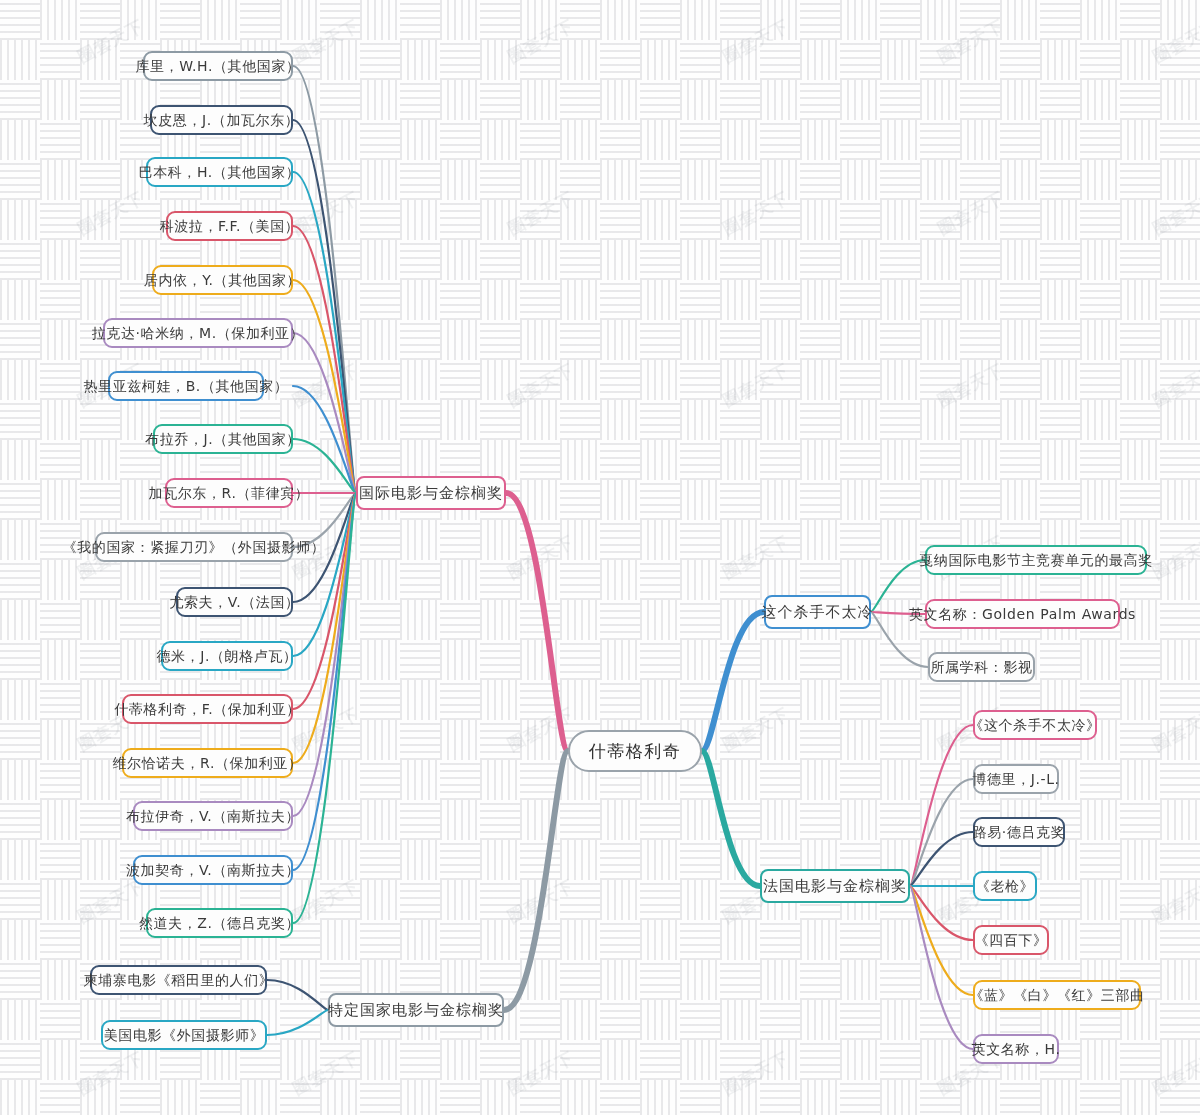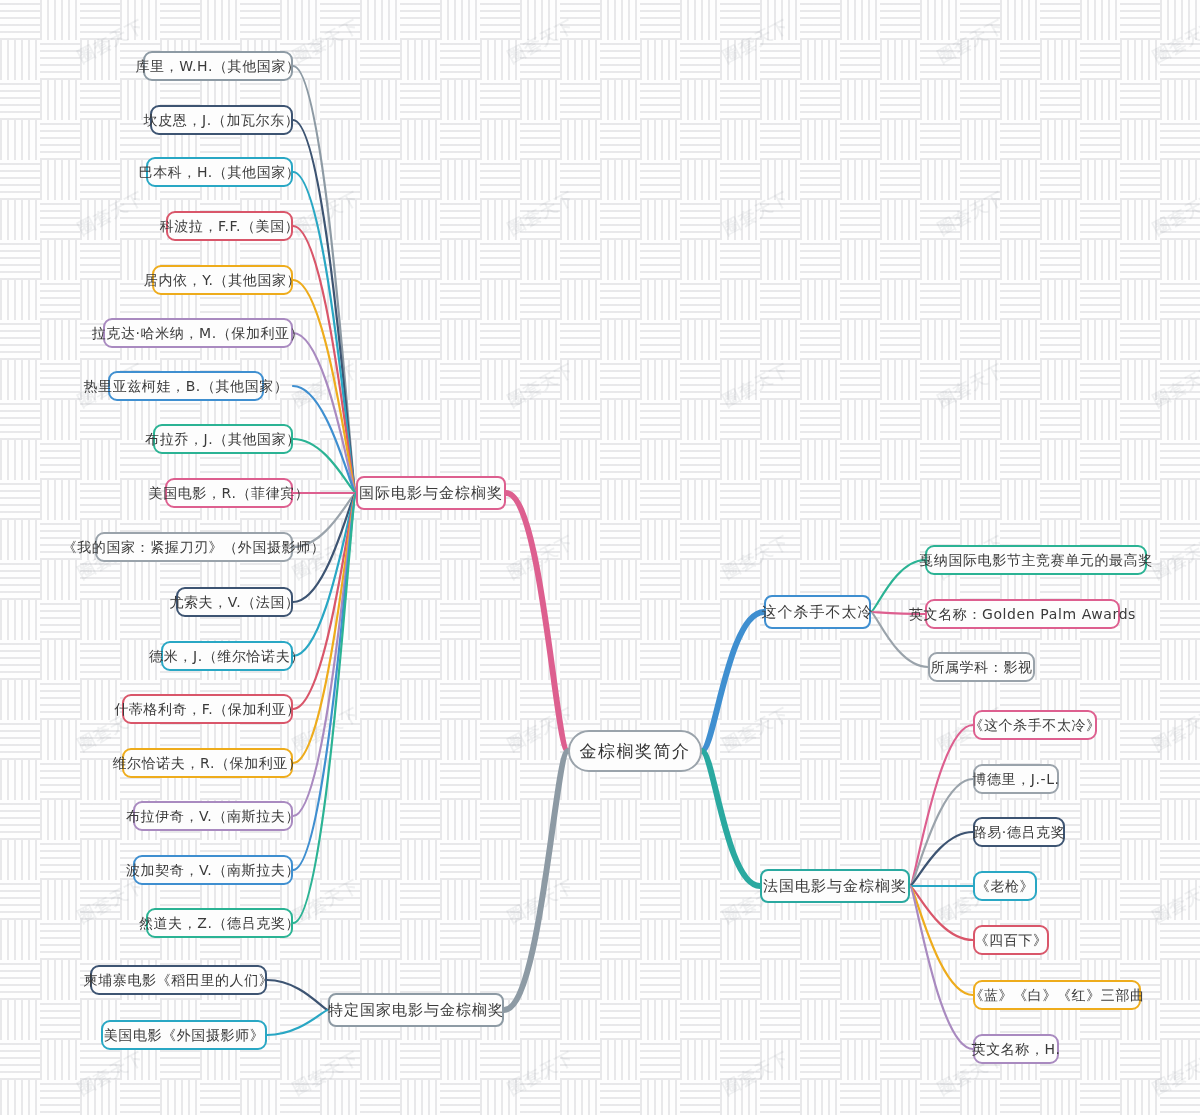--- a/index.html
+++ b/index.html
@@ -978,34 +978,34 @@
       <path d="M760,886 C726.36,886 713.6,751 702,751" stroke="#2aa9a0" stroke-width="6" fill="none" stroke-linecap="round"></path>
       <path d="M973,725 C938.35,725 915.04,886 910,886" stroke="#dd5f8f" stroke-width="2.2" fill="none" stroke-linecap="round"></path>
       <path d="M973,779 C938.35,779 915.04,886 910,886" stroke="#9aa3ab" stroke-width="2.2" fill="none" stroke-linecap="round"></path>
       <path d="M973,832 C938.35,832 915.04,886 910,886" stroke="#3d5472" stroke-width="2.2" fill="none" stroke-linecap="round"></path>
       <path d="M973,886 C938.35,886 915.04,886 910,886" stroke="#29a7c4" stroke-width="2.2" fill="none" stroke-linecap="round"></path>
       <path d="M973,940 C938.35,940 915.04,886 910,886" stroke="#d9566a" stroke-width="2.2" fill="none" stroke-linecap="round"></path>
       <path d="M973,995 C938.35,995 915.04,886 910,886" stroke="#eeac1c" stroke-width="2.2" fill="none" stroke-linecap="round"></path>
       <path d="M973,1049 C938.35,1049 915.04,886 910,886" stroke="#a98ac0" stroke-width="2.2" fill="none" stroke-linecap="round"></path>
     </svg>
   <div id="nodes">
-      <div class="node root" style="left: 568px; top: 730px; width: 134px;">金棕榈奖简介</div>
+      <div class="node root" style="left: 568px; top: 730px; width: 134px;">什蒂格利奇</div>
       <div class="node branch" style="left: 356px; top: 476px; width: 150px; border-color: rgb(221, 95, 143);">国际电影与金棕榈奖</div>
       <div class="node" style="left: 143px; top: 51px; width: 150px; border-color: rgb(141, 154, 164);">库里，W.H.（其他国家）</div>
       <div class="node" style="left: 150px; top: 105px; width: 143px; border-color: rgb(61, 84, 114);">坎皮恩，J.（加瓦尔东）</div>
       <div class="node" style="left: 146px; top: 157px; width: 147px; border-color: rgb(41, 167, 196);">巴本科，H.（其他国家）</div>
       <div class="node" style="left: 166px; top: 211px; width: 127px; border-color: rgb(217, 86, 106);">科波拉，F.F.（美国）</div>
       <div class="node" style="left: 152px; top: 265px; width: 141px; border-color: rgb(238, 172, 28);">居内依，Y.（其他国家）</div>
       <div class="node" style="left: 103px; top: 318px; width: 190px; border-color: rgb(169, 138, 192);">拉克达·哈米纳，M.（保加利亚）</div>
       <div class="node" style="left: 108px; top: 371px; width: 156px; border-color: rgb(63, 143, 208);">热里亚兹柯娃，B.（其他国家）</div>
       <div class="node" style="left: 153px; top: 424px; width: 140px; border-color: rgb(43, 179, 148);">布拉乔，J.（其他国家）</div>
-      <div class="node" style="left: 165px; top: 478px; width: 128px; border-color: rgb(221, 95, 143);">美国电影，R.（菲律宾）</div>
+      <div class="node" style="left: 165px; top: 478px; width: 128px; border-color: rgb(221, 95, 143);">加瓦尔东，R.（菲律宾）</div>
       <div class="node" style="left: 95px; top: 532px; width: 198px; border-color: rgb(154, 163, 171);">《我的国家：紧握刀刃》（外国摄影师）</div>
       <div class="node" style="left: 176px; top: 587px; width: 117px; border-color: rgb(61, 84, 114);">尤索夫，V.（法国）</div>
-      <div class="node" style="left: 161px; top: 641px; width: 132px; border-color: rgb(41, 167, 196);">德米，J.（维尔恰诺夫）</div>
+      <div class="node" style="left: 161px; top: 641px; width: 132px; border-color: rgb(41, 167, 196);">德米，J.（朗格卢瓦）</div>
       <div class="node" style="left: 122px; top: 694px; width: 171px; border-color: rgb(217, 86, 106);">什蒂格利奇，F.（保加利亚）</div>
       <div class="node" style="left: 122px; top: 748px; width: 171px; border-color: rgb(238, 172, 28);">维尔恰诺夫，R.（保加利亚）</div>
       <div class="node" style="left: 133px; top: 801px; width: 160px; border-color: rgb(169, 138, 192);">布拉伊奇，V.（南斯拉夫）</div>
       <div class="node" style="left: 133px; top: 855px; width: 160px; border-color: rgb(63, 143, 208);">波加契奇，V.（南斯拉夫）</div>
       <div class="node" style="left: 146px; top: 908px; width: 147px; border-color: rgb(43, 179, 148);">然道夫，Z.（德吕克奖）</div>
       <div class="node branch" style="left: 328px; top: 993px; width: 176px; border-color: rgb(141, 154, 164);">特定国家电影与金棕榈奖</div>
       <div class="node" style="left: 90px; top: 965px; width: 177px; border-color: rgb(61, 84, 114);">柬埔寨电影《稻田里的人们》</div>
       <div class="node" style="left: 101px; top: 1020px; width: 166px; border-color: rgb(41, 167, 196);">美国电影《外国摄影师》</div>
       <div class="node branch" style="left: 764px; top: 595px; width: 107px; border-color: rgb(63, 143, 208);">这个杀手不太冷</div>
       <div class="node" style="left: 925px; top: 545px; width: 222px; border-color: rgb(43, 179, 148);">戛纳国际电影节主竞赛单元的最高奖</div>

